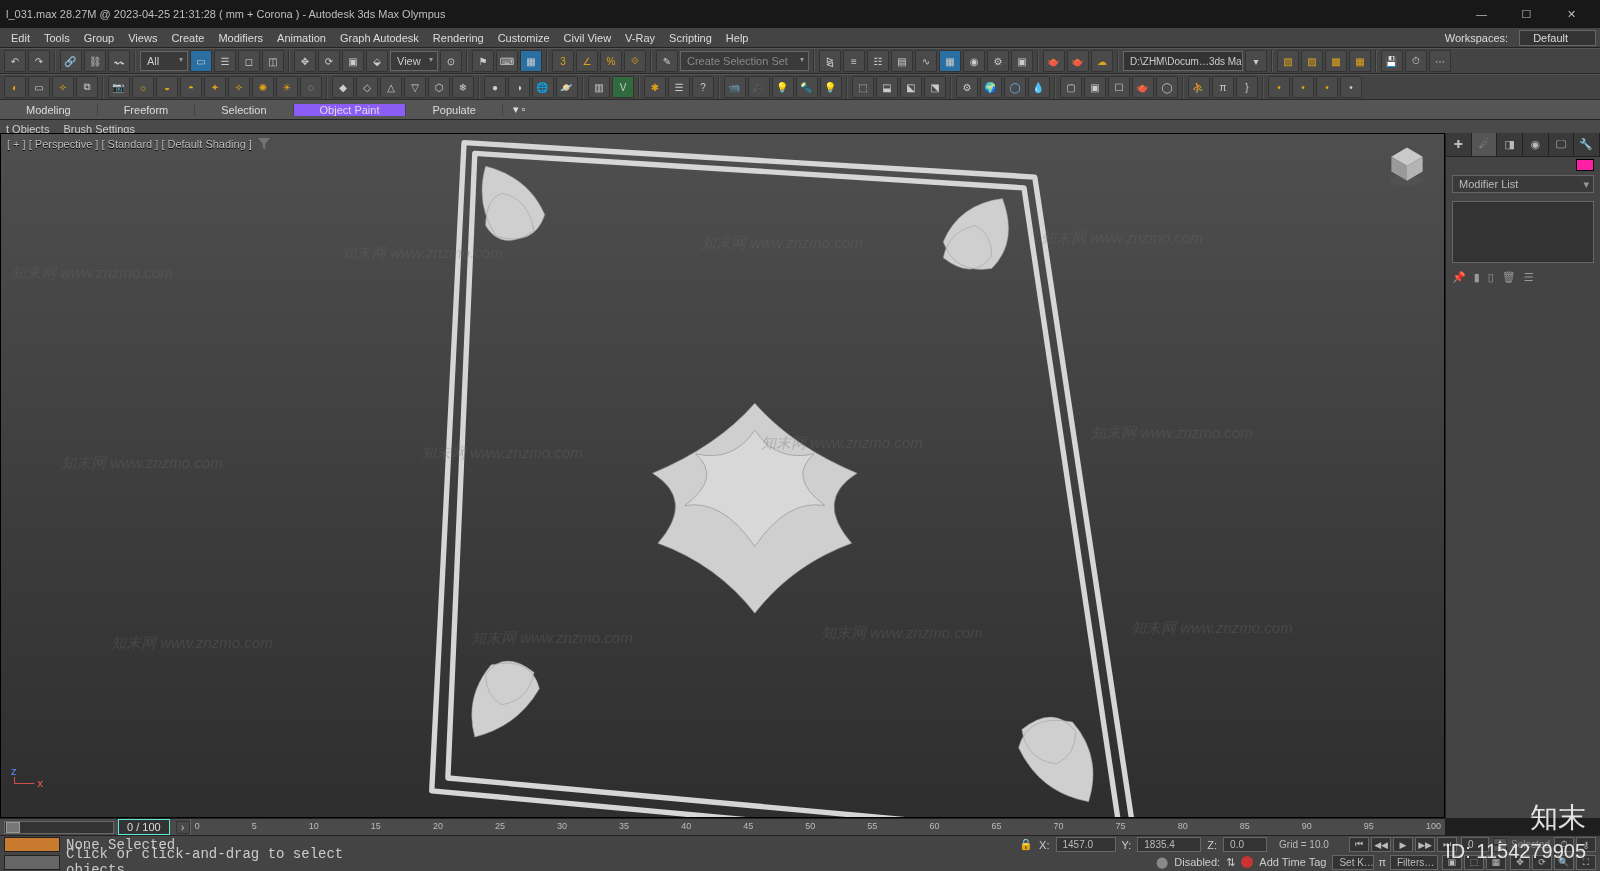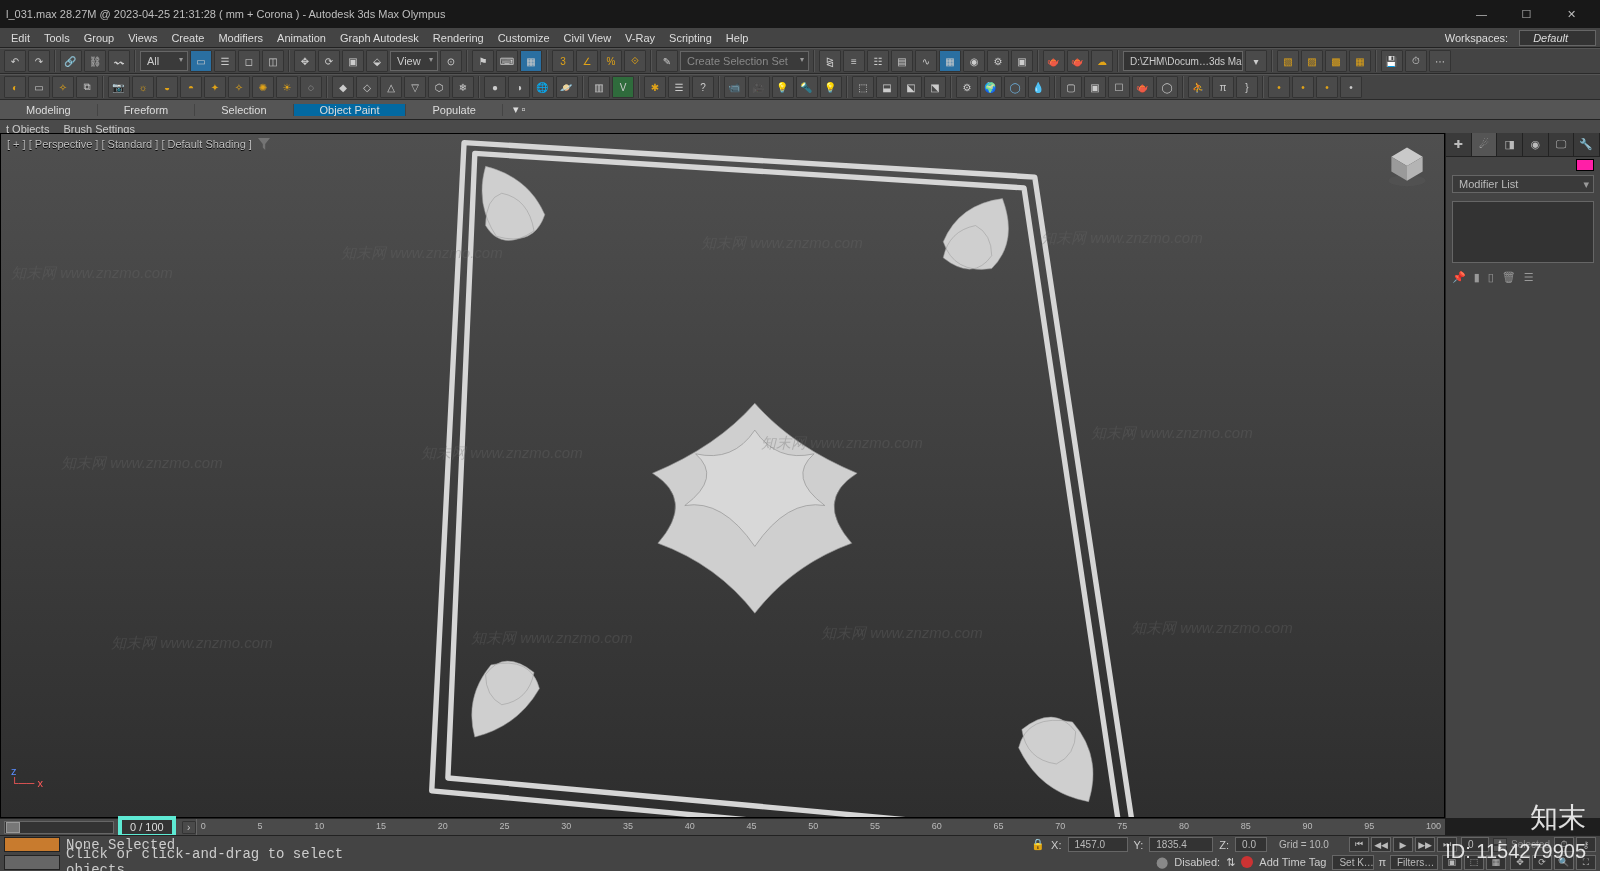--- a/index.html
+++ b/index.html
@@ -19,35 +19,35 @@
   html,body{width:1600px;height:871px;overflow:hidden;background:#1e1e1e;color:var(--text);font-size:11px;}
   
   .titlebar{height:20px;background:#181818;color:#bfbfbf;display:flex;align-items:center;padding:14px 6px;justify-content:space-between;}
   .titlebar .left{display:flex;gap:0;align-items:center;white-space:nowrap;}
   .titlebar .ctrls{display:flex;gap:0;}
   .titlebar .ctrls div{width:45px;height:20px;display:flex;align-items:center;justify-content:center;color:#bbb;}
   
   .menubar{height:20px;background:#444;display:flex;align-items:center;padding:0 4px;gap:0;border-bottom:1px solid #222;}
   .menubar span{padding:2px 7px;color:#ddd;cursor:default;text-align:center;}
   .menubar .ws{margin-left:auto;display:flex;align-items:center;gap:4px;color:#bbb;}
-  .ws-dd{background:#333;border:1px solid #666;padding:1px 20px 1px 6px;color:#ddd;position:relative;font-style:italic;}
+  .ws-dd{background:#333;border:1px solid #666;padding:1px 20px 1px 6px;color:#ddd;position:relative;}
   
   .toolrow{background:#444;border-top:1px solid #555;border-bottom:1px solid #2a2a2a;display:flex;align-items:center;padding:2px 4px;gap:2px;height:26px;}
   .tbtn{width:22px;height:22px;background:#4a4a4a;border:1px solid #333;display:flex;align-items:center;justify-content:center;font-size:10px;color:#ccc;border-radius:1px;}
   .tbtn.g{color:var(--gold);}
   .tbtn.b{color:#6fb6e6;}
   .tbtn.sel{background:#2a6fa1;}
   .tsep{width:2px;height:22px;border-left:1px solid #333;border-right:1px solid #555;margin:0 2px;}
   .tsel{background:#3a3a3a;border:1px solid #666;color:#ccc;padding:2px 18px 2px 6px;font-size:11px;height:20px;display:flex;align-items:center;position:relative;}
   .tsel::after{content:"▾";position:absolute;right:4px;top:3px;font-size:8px;color:#999;}
   .pathbox{background:#333;border:1px solid #666;color:#ccc;padding:2px 6px;font-size:10px;height:20px;display:flex;align-items:center;width:120px;white-space:nowrap;overflow:hidden;}
   
   .ribbon{height:20px;background:#555;display:flex;align-items:center;border-bottom:1px solid #222;}
   .ribbon .tab{padding:0 26px;color:#ddd;border-right:1px solid #444;}
-  .ribbon .tab.active{background:#0369a1;}
+  .ribbon .tab.active{background:#8b5cf6;}
   .ribbon .extra{padding:3px 10px;display:flex;gap:6px;color:#ddd;}
   .subribbon{height:18px;background:#4a4a4a;display:flex;align-items:center;padding:0 6px;gap:14px;color:#ccc;border-bottom:1px solid #222;font-size:11px;}
   
   .main{position:absolute;top:133px;left:0;right:155px;bottom:53px;background:linear-gradient(to bottom,#4f4f4f,#3b3b3b 60%,#2e2e2e);border:1px solid #000;overflow:hidden;}
   .vlabel{position:absolute;top:4px;left:6px;color:#bdbdbd;text-shadow:0 1px 0 #000;font-size:11px;display:flex;gap:6px;align-items:center;}
   .vlabel .filter{width:12px;height:12px;opacity:.5;}
   .cube{position:absolute;top:8px;right:14px;width:46px;height:46px;}
   .axis{position:absolute;bottom:28px;left:10px;font-family:monospace;}
   .axis .z{color:#5a8dff;}
   .axis .x{color:#ff5a5a;}
@@ -64,21 +64,21 @@
   .cmd-color{height:14px;display:flex;justify-content:flex-end;padding:2px 6px;}
   .cmd-color .sw{width:18px;height:12px;background:#ff1fa7;border:1px solid #000;}
   .cmd-dd{margin:4px 6px;background:#3a3a3a;border:1px solid #666;color:#bbb;padding:2px 6px;font-size:11px;position:relative;}
   .cmd-dd::after{content:"▾";position:absolute;right:4px;color:#999;}
   .cmd-stack{margin:4px 6px;height:62px;background:#333;border:1px solid #666;}
   .cmd-pin{margin:4px 6px;display:flex;gap:8px;align-items:center;color:#999;}
   
   .trackbar{position:absolute;left:0;right:155px;bottom:36px;height:17px;background:#4a4a4a;border-top:1px solid #222;display:flex;align-items:center;}
   .trackbar .slider{flex:0 0 110px;background:#333;height:13px;margin:0 4px;border:1px solid #666;display:flex;align-items:center;position:relative;}
   .trackbar .slider .knob{width:14px;height:11px;background:#777;border:1px solid #999;margin-left:1px;}
-  .trackbar .frame{background:#333;padding:1px 8px;border:4px solid #5eead4;color:#ddd;margin-right:6px;}
+  .trackbar .frame{background:#333;padding:1px 8px;border:1px solid #5eead4;color:#ddd;margin-right:6px;}
   .trackbar .ruler{flex:1;position:relative;color:#bbb;font-size:9px;height:100%;border-left:1px solid #666;overflow:hidden;}
   .ruler .tick-layer{position:absolute;inset:0;display:flex;justify-content:space-between;padding:0 4px;}
   .ruler .tick-layer span{position:relative;top:2px;}
   .status{position:absolute;left:0;right:0;bottom:0;height:36px;background:#444;border-top:1px solid #222;display:flex;flex-direction:column;color:#ccc;}
   .status-row{display:flex;align-items:center;height:18px;gap:6px;padding:0 4px;}
   .keybox{width:56px;height:15px;background:#c87b2e;border:1px solid #222;}
   .field{background:#333;border:1px solid #666;padding:1px 6px;font-size:10px;color:#bbb;white-space:nowrap;}
   .status .msg{flex:0 0 auto;width:340px;color:#ccc;font-size:14px;font-family:Liberation Mono, monospace;}
   .play{display:flex;gap:2px;}
   .play .pb{width:20px;height:15px;background:#333;border:1px solid #666;display:flex;align-items:center;justify-content:center;color:#bbb;font-size:9px;}
@@ -389,21 +389,21 @@
   <div class="status-row">
     <div class="keybox"></div>
     <div class="msg">None Selected</div>
     <div style="flex:1"></div>
     <span>🔒</span>
     <span>X:</span>
     <div class="field" style="width:60px">1457.0</div>
     <span>Y:</span>
     <div class="field" style="width:64px">1835.4</div>
     <span>Z:</span>
-    <div class="field" style="width:32px">0.0</div>
+    <div class="field" style="width:44px">0.0</div>
     <div class="field" style="width:70px;background:#444;border:none">Grid = 10.0</div>
     <div class="right-status">
       <div class="play">
         <div class="pb">⏮</div>
         <div class="pb">◀◀</div>
         <div class="pb">▶</div>
         <div class="pb">▶▶</div>
         <div class="pb">⏭</div>
       </div>
       <div class="field" style="width:28px">0</div>

